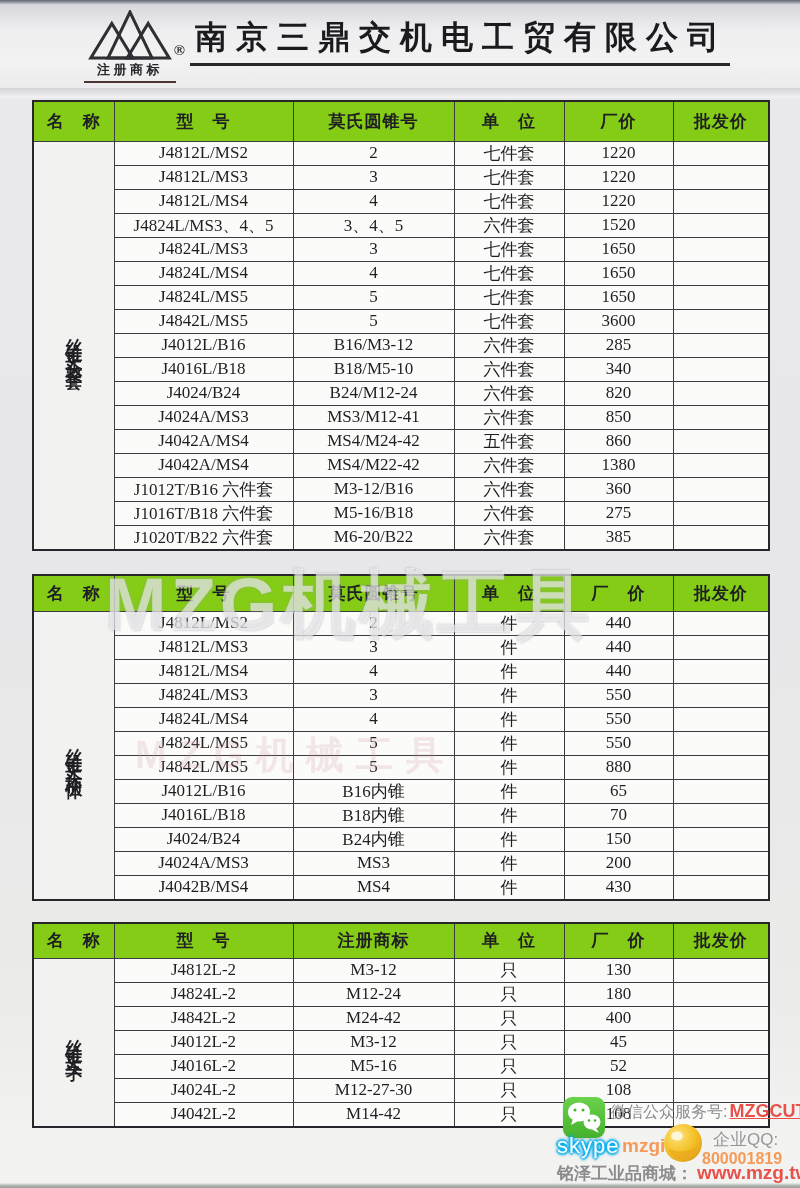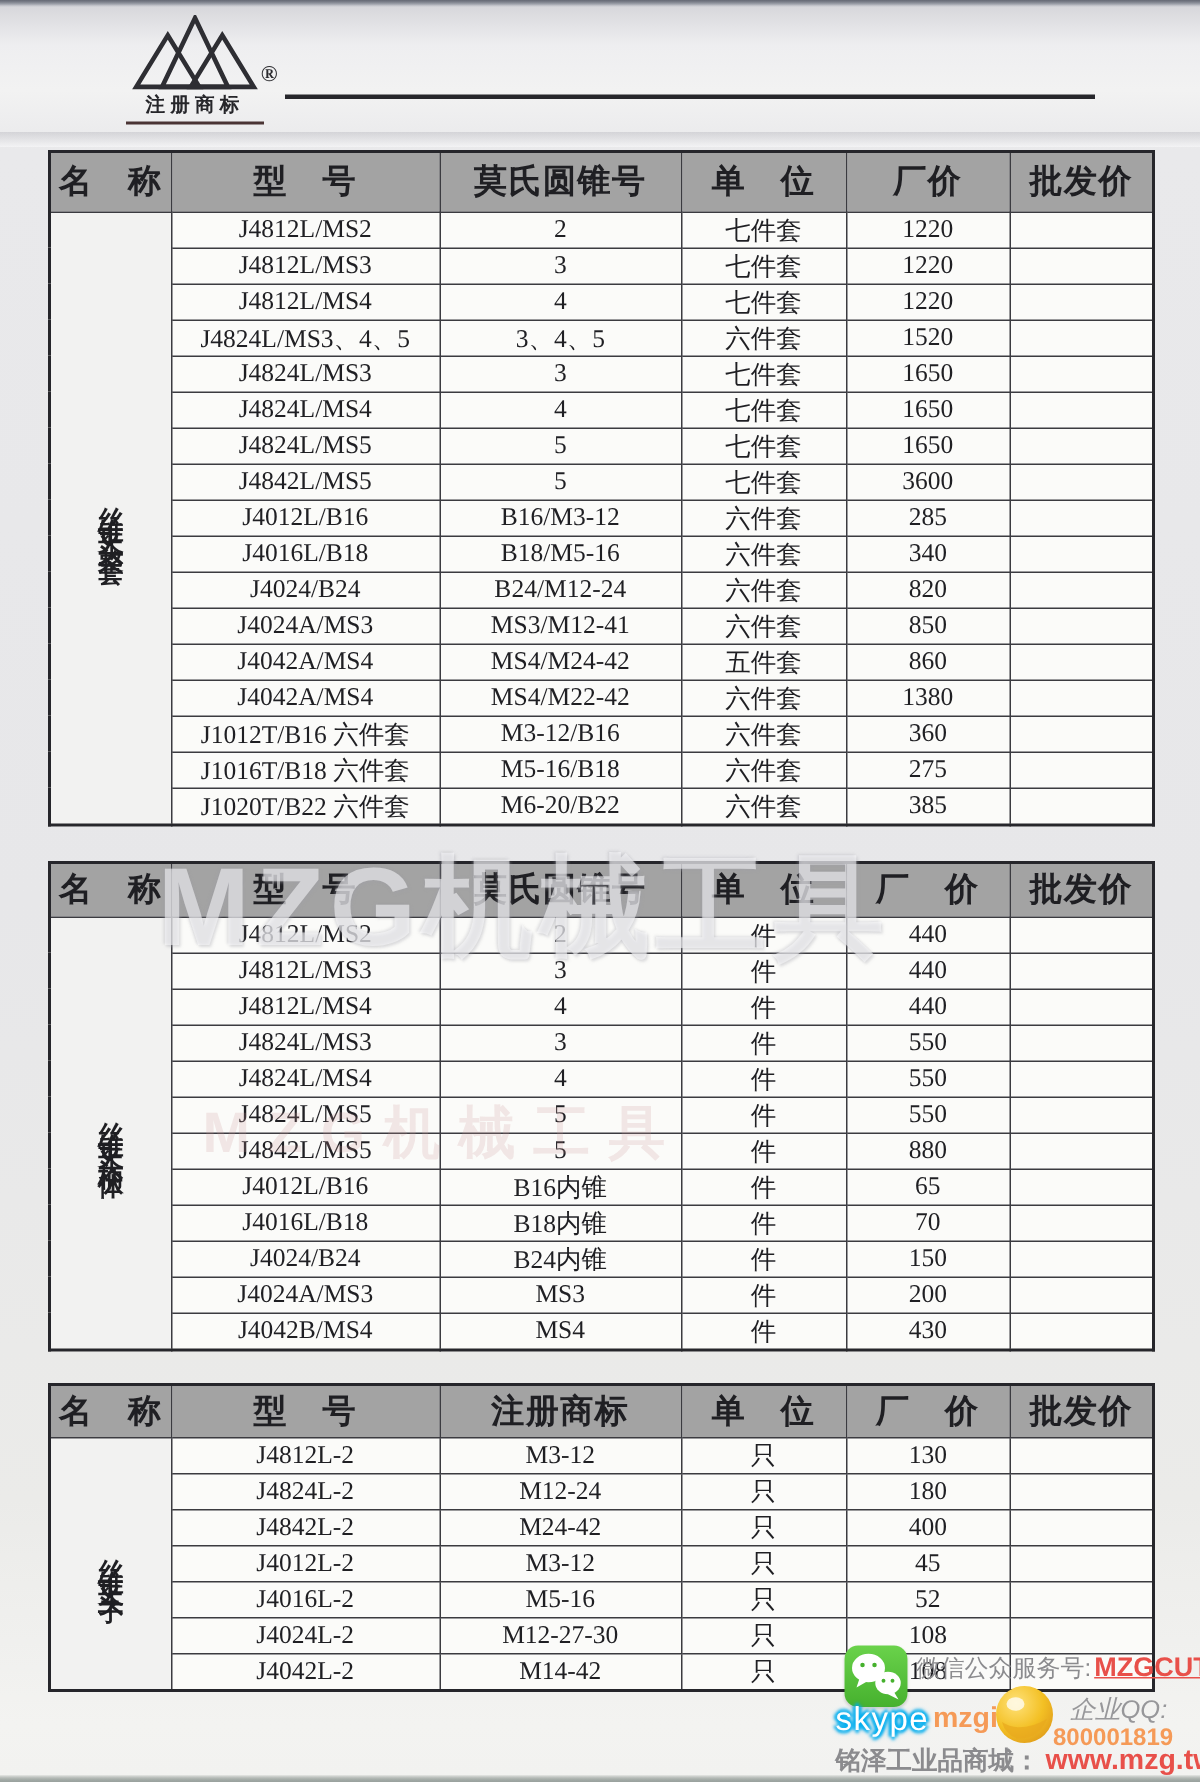--- a/index.html
+++ b/index.html
@@ -19,21 +19,21 @@
     color:#26262a;border-bottom:2px solid #4a3434;padding-bottom:2px;white-space:nowrap;}
   
   .title{position:absolute;left:195px;top:16px;margin:0;font-size:32px;font-weight:bold;
     letter-spacing:9px;color:#1b1b1f;white-space:nowrap;font-family:"Liberation Serif",serif;}
   .title-underline{position:absolute;left:190px;top:63px;width:540px;height:3px;background:#26262b;}
   
   .tbl{position:absolute;left:32px;width:736px;border-collapse:collapse;table-layout:fixed;
     background:#fbfbf9;border:2px solid #26262b;z-index:1;}
   .tbl th,.tbl td{border:1px solid #3b3b40;text-align:center;color:#1f1f23;
     overflow:hidden;white-space:nowrap;padding:0;}
-  .tbl thead th{background:#a3a3a3;font-size:22px;font-weight:bold;letter-spacing:1px;}
+  .tbl thead th{background:#84cc16;font-size:17px;font-weight:bold;letter-spacing:1px;}
   .tbl tbody td{font-size:17px;}
   .t1{top:100px;}  .t1 thead tr{height:40px;}
   .t2{top:574px;}  .t2 thead tr{height:36px;}
   .t3{top:922px;}  .t3 thead tr{height:35px;}
   .tbl tbody tr{height:23.8px;}
   .tbl td.cat{font-weight:bold;font-size:17px;writing-mode:vertical-rl;text-orientation:upright;
     letter-spacing:7px;background:#f2f2f1;}
   
   .wm1{position:absolute;left:105px;top:556px;z-index:2;pointer-events:none;white-space:nowrap;
     font-family:"Liberation Sans",sans-serif;font-weight:bold;font-size:74px;letter-spacing:4px;
@@ -47,21 +47,21 @@
     font-family:"Liberation Sans",sans-serif;}
   .contact>div{position:absolute;white-space:nowrap;}
   .wechat-icon{left:563px;top:1097px;width:42px;height:41px;border-radius:9px;
     background:linear-gradient(180deg,#6ad24b,#46b12e);box-shadow:0 1px 2px rgba(0,0,0,.15);}
   .line1{left:611px;top:1101px;font-size:16px;color:#8b8b8e;}
   .line1 .wechat-id{font-size:18px;font-weight:bold;color:#e8504a;text-decoration:underline;margin-left:2px;}
   .skype-logo{left:557px;top:1133px;font-size:22px;font-weight:normal;color:#fff;letter-spacing:1px;
     text-shadow:-2px 0 2px #00aff0,2px 0 2px #00aff0,0 -2px 2px #00aff0,0 2px 2px #00aff0,0 0 4px #0096d6;}
   .skype-id{left:622px;top:1135px;font-size:19px;font-weight:bold;color:#f59a57;}
   .qq-icon{left:662px;top:1122px;width:42px;height:42px;}
-  .qq-label{left:713px;top:1128px;font-size:17px;color:#97979a;font-style:italic;}
+  .qq-label{left:713px;top:1128px;font-size:17px;color:#97979a;}
   .qq-number{left:702px;top:1150px;font-size:16px;font-weight:bold;color:#f59a57;}
   .line3{left:557px;top:1162px;font-size:17px;font-weight:bold;color:#8b8b8e;}
   .line3 .mall-url{font-size:19px;color:#e8504a;margin-left:4px;}
   
   .pageno{position:absolute;left:338px;top:1096px;font-size:21px;letter-spacing:3px;color:#3a3a3e;
     font-family:"Liberation Sans",sans-serif;}
   .bottom-edge{position:absolute;bottom:0;left:0;right:0;height:5px;
     background:linear-gradient(180deg,rgba(154,162,158,0),#9aa29e);}
 </style>
 </head>
@@ -73,20 +73,21 @@
   <div class="logo">
     <svg width="86" height="50" viewBox="0 0 90 52">
       <polygon points="45,2 68,50 22,50" fill="none" stroke="#2e2e33" stroke-width="3.2"></polygon>
       <polygon points="26,14 48,50 4,50" fill="none" stroke="#2e2e33" stroke-width="3.2"></polygon>
       <polygon points="64,14 86,50 42,50" fill="none" stroke="#2e2e33" stroke-width="3.2"></polygon>
     </svg>
     <span class="reg">®</span>
     <div class="logo-text">注册商标</div>
   </div>
 
+  <h1 class="title">南京三鼎交机电工贸有限公司</h1>
   <div class="title-underline"></div>
   <div class="header-divider"></div>
 
   <table class="tbl t1">
       <colgroup>
         <col style="width: 81px;">
         <col style="width: 179px;">
         <col style="width: 161px;">
         <col style="width: 110px;">
         <col style="width: 109px;">
@@ -162,21 +163,21 @@
         </tr>
         <tr>
           <td>J4012L/B16</td>
           <td>B16/M3-12</td>
           <td>六件套</td>
           <td>285</td>
           <td></td>
         </tr>
         <tr>
           <td>J4016L/B18</td>
-          <td>B18/M5-16</td>
+          <td>B18/M5-10</td>
           <td>六件套</td>
           <td>340</td>
           <td></td>
         </tr>
         <tr>
           <td>J4024/B24</td>
           <td>B24/M12-24</td>
           <td>六件套</td>
           <td>820</td>
           <td></td>

